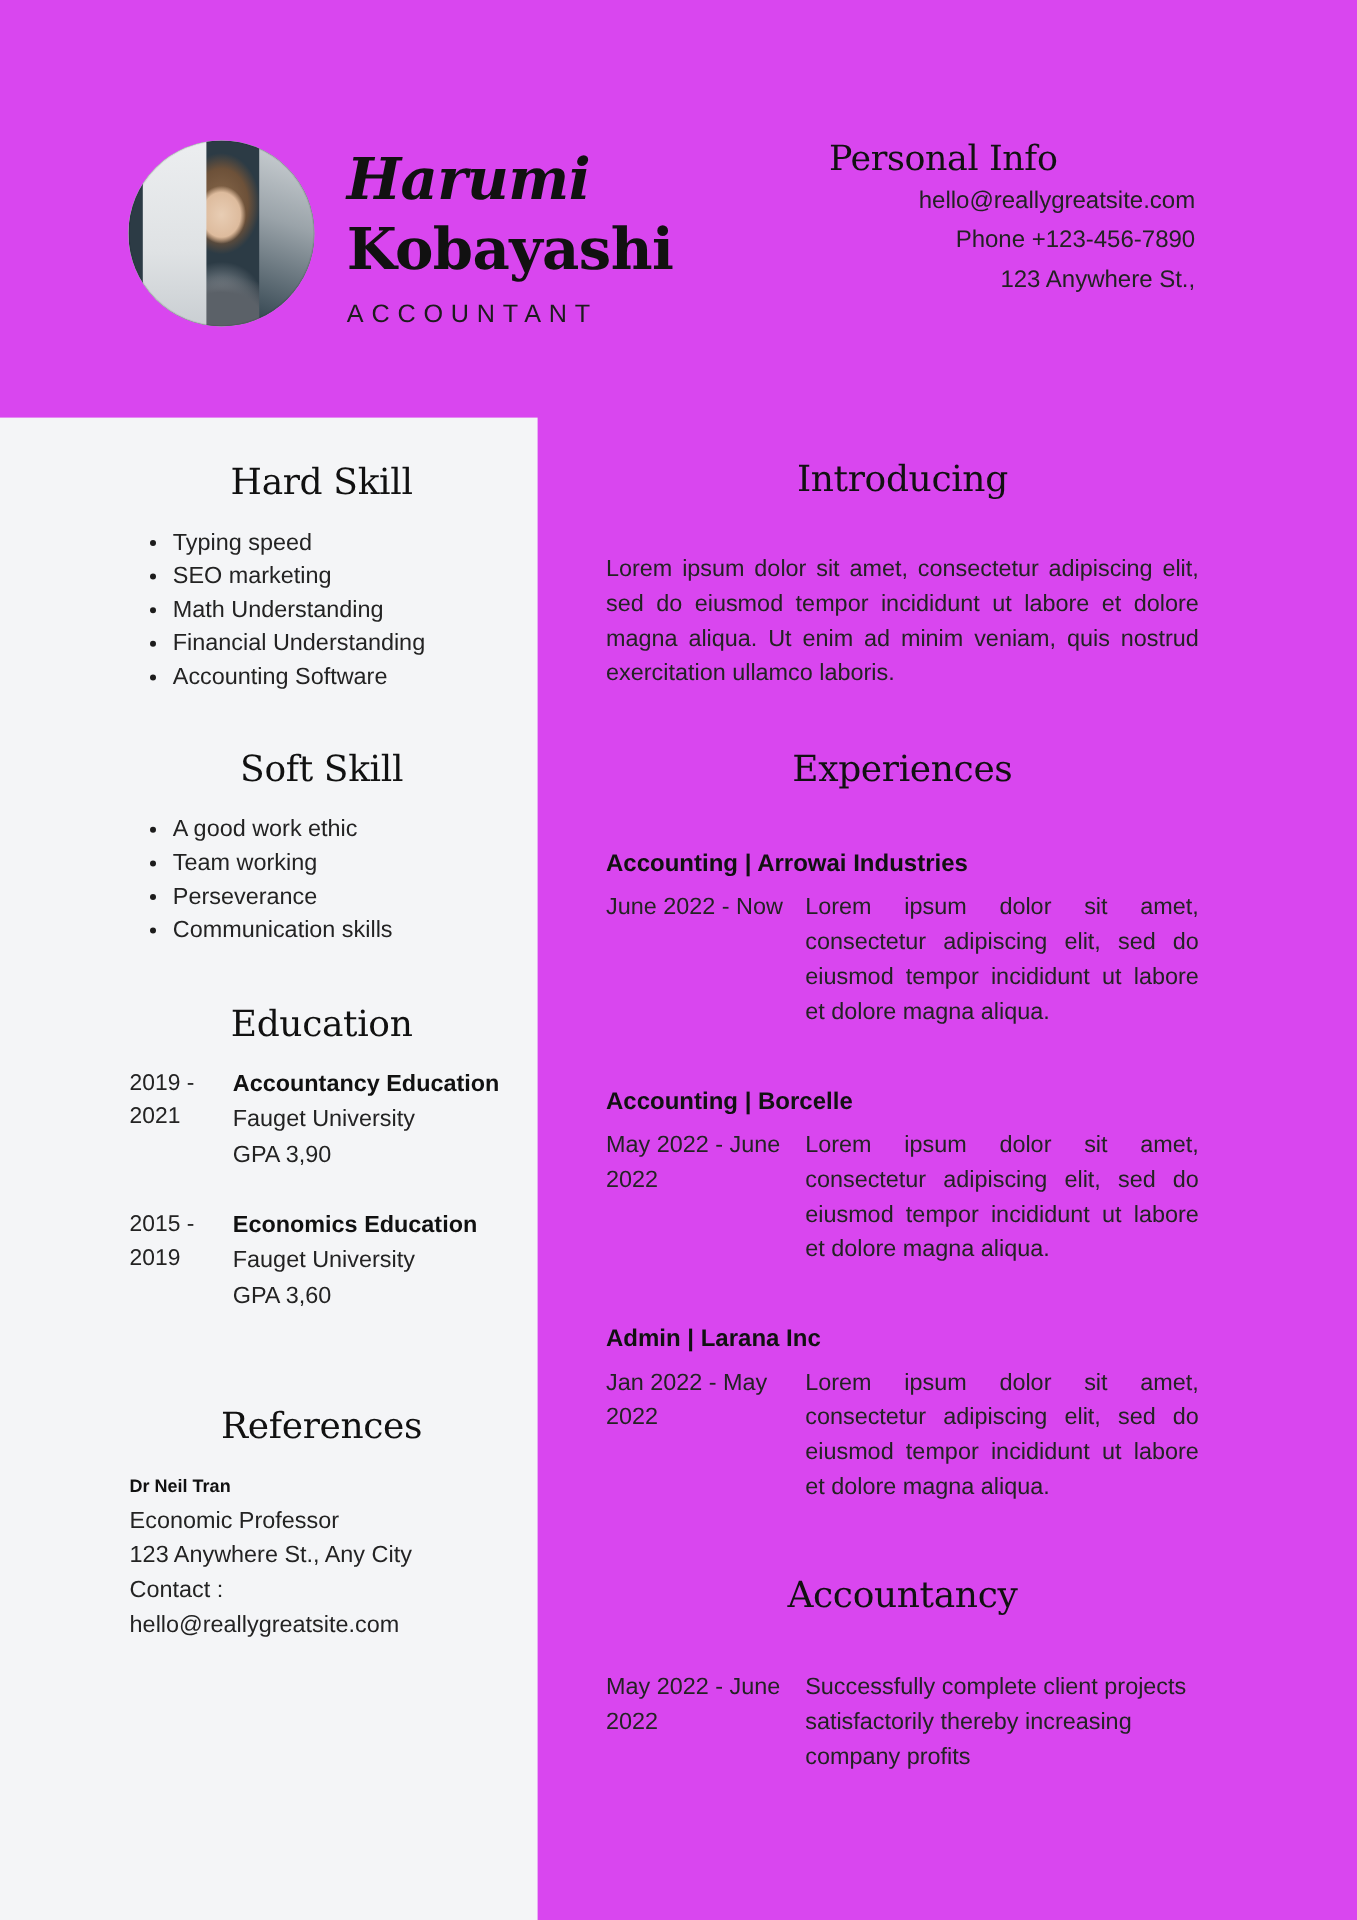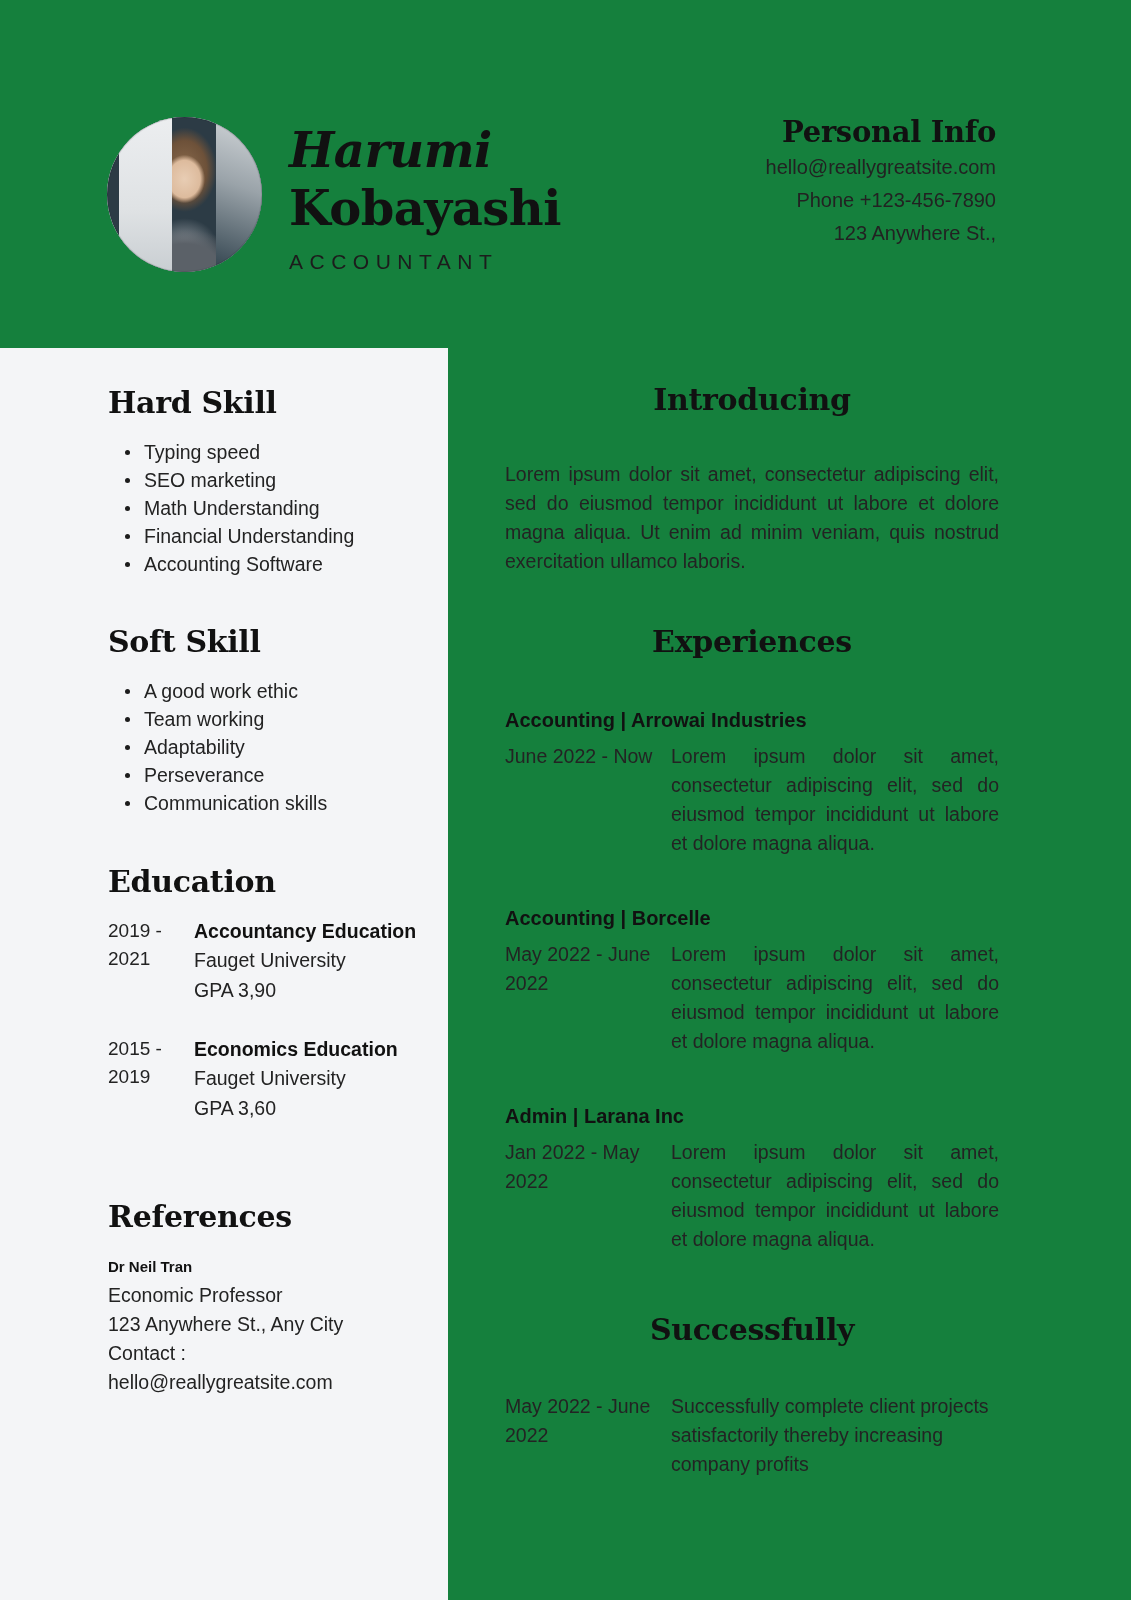--- a/index.html
+++ b/index.html
@@ -10,21 +10,21 @@
     background: #ffffff;
     font-family: "Liberation Sans", sans-serif;
     color: #1c1c1c;
     overflow: hidden;
   }
 
   .page {
     position: relative;
     width: 1131px;
     height: 1600px;
-    background: #15803d;
+    background: #d946ef;
   }
 
   
   .sidebar-bg {
     position: absolute;
     left: 0;
     top: 348px;
     width: 448px;
     height: 1252px;
     background: #f4f5f7;
@@ -129,23 +129,24 @@
   .pi-line {
     font-size: 20px;
     line-height: 31px;
     color: #222222;
     margin-top: 2px;
   }
 
   
   .h-serif {
     font-family: "DejaVu Serif", serif;
-    font-weight: 700;
+    font-weight: 400;
     color: #111111;
     letter-spacing: -0.3px;
+    text-align: center;
   }
 
   
   .left-col {
     position: absolute;
     left: 108px;
     top: 384px;
     width: 320px;
   }
   .left-col .sec-title {
@@ -316,21 +317,20 @@
       <li>Financial Understanding</li>
       <li>Accounting Software</li>
     </ul>
 
     <div class="gap-soft"></div>
 
     <div class="sec-title h-serif">Soft Skill</div>
     <ul class="skill-list">
       <li>A good work ethic</li>
       <li>Team working</li>
-      <li>Adaptability</li>
       <li>Perseverance</li>
       <li>Communication skills</li>
     </ul>
 
     <div class="gap-edu"></div>
 
     <div class="sec-title h-serif">Education</div>
 
     <div class="edu-item">
       <div class="edu-date">2019 - 2021</div>
@@ -394,21 +394,21 @@
 
     <div class="job-title">Admin | Larana Inc</div>
     <div class="entry">
       <div class="entry-date">Jan 2022 - May 2022</div>
       <div class="entry-desc">Lorem ipsum dolor sit amet, consectetur adipiscing elit, sed do eiusmod tempor incididunt ut labore et dolore magna aliqua.</div>
     </div>
 
     <div class="ach-gap"></div>
 
     <div class="rc-head">
-      <div class="sec-title h-serif">Successfully</div>
+      <div class="sec-title h-serif">Accountancy</div>
       <div class="rule"></div>
     </div>
 
     <div class="entry" style="margin-top:16px;">
       <div class="entry-date">May 2022 - June 2022</div>
       <div class="entry-desc left">Successfully complete client projects satisfactorily thereby increasing company profits</div>
     </div>
 
   </div>
 

